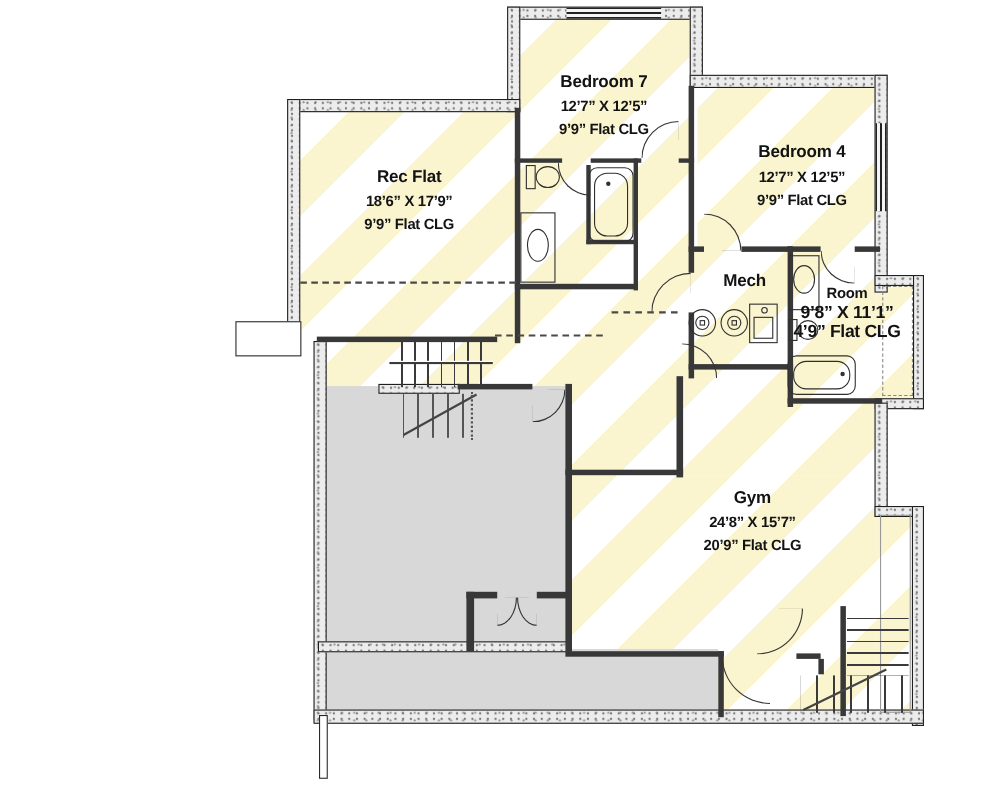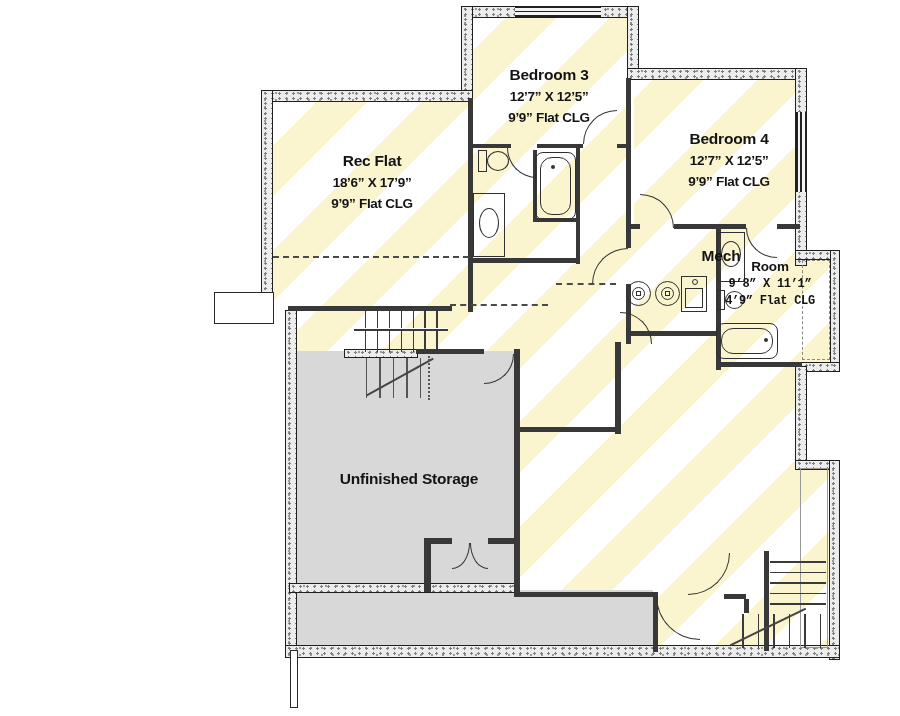--- a/index.html
+++ b/index.html
@@ -20,21 +20,21 @@
   .round{border-radius:50%;}
   .arc{position:absolute;box-sizing:border-box;background:transparent;border:0 solid #333;}
   .dashH{position:absolute;border-top:2px dashed #4a4a4a;height:0;}
   .dotV{position:absolute;border-left:2px dotted #555;width:0;}
   .treadsV{position:absolute;border-top:2px solid #3a3a3a;box-sizing:border-box;}
   .rlabel{position:absolute;transform:translateX(-50%);text-align:center;color:#131313;white-space:nowrap;z-index:30;}
   .rname{font-size:15.5px;font-weight:700;letter-spacing:-.2px;line-height:22px;}
   .rdim{font-size:13.5px;font-weight:700;letter-spacing:-.3px;line-height:21px;}
   .rclg{font-size:13.5px;font-weight:600;letter-spacing:-.3px;line-height:21px;}
   .small .rname{font-size:13.5px;line-height:18px;}
-  .small .rdim,.small .rclg{font-size:12px;line-height:17px;font-family:Liberation Mono, monospace;}
+  .small .rdim,.small .rclg{font-size:16px;line-height:17px;}
   .z10{z-index:10}.z20{z-index:20}
 </style>
 </head>
 <body>
 
 <div id="plan">
 
   <div class="striped" style="left:471px;top:16px;width:158px;height:134px;"></div>
   <div class="striped" style="left:634px;top:78px;width:163px;height:150px;"></div>
   <div class="striped" style="left:271px;top:100px;width:201px;height:210px;"></div>
@@ -156,34 +156,36 @@
   <div class="fix z20" style="left:716px;top:323px;width:62px;height:36px;border-radius:8px;"></div>
   <div class="fix z20" style="left:721px;top:328px;width:52px;height:26px;border-radius:12px;border-width:1px;"></div>
   <div class="z20" style="position:absolute;left:764px;top:338px;width:4px;height:4px;background:#333;border-radius:50%;"></div>
 
   <div class="rlabel" style="left:372px;top:150px;">
     <div class="rname">Rec Flat</div>
     <div class="rdim">18’6” X 17’9”</div>
     <div class="rclg">9’9” Flat CLG</div>
   </div>
   <div class="rlabel" style="left:549px;top:64px;">
-    <div class="rname">Bedroom 3</div>
+    <div class="rname">Bedroom 7</div>
     <div class="rdim">12’7” X 12’5”</div>
     <div class="rclg">9’9” Flat CLG</div>
   </div>
   <div class="rlabel" style="left:729px;top:128px;">
     <div class="rname">Bedroom 4</div>
     <div class="rdim">12’7” X 12’5”</div>
     <div class="rclg">9’9” Flat CLG</div>
   </div>
-  <div class="rlabel" style="left:677px;top:245px;margin-left:44px;">
+  <div class="rlabel" style="left:677px;top:245px;">
     <div class="rname">Mech</div>
   </div>
   <div class="rlabel small" style="left:770px;top:258px;">
     <div class="rname">Room</div>
     <div class="rdim">9’8” X 11’1”</div>
     <div class="rclg">4’9” Flat CLG</div>
   </div>
-  <div class="rlabel" style="left:409px;top:468px;">
-    <div class="rname">Unfinished Storage</div>
+  <div class="rlabel" style="left:684px;top:442px;">
+    <div class="rname">Gym</div>
+    <div class="rdim">24’8” X 15’7”</div>
+    <div class="rclg">20’9” Flat CLG</div>
   </div>
 
 </div>
 
 </body></html>

